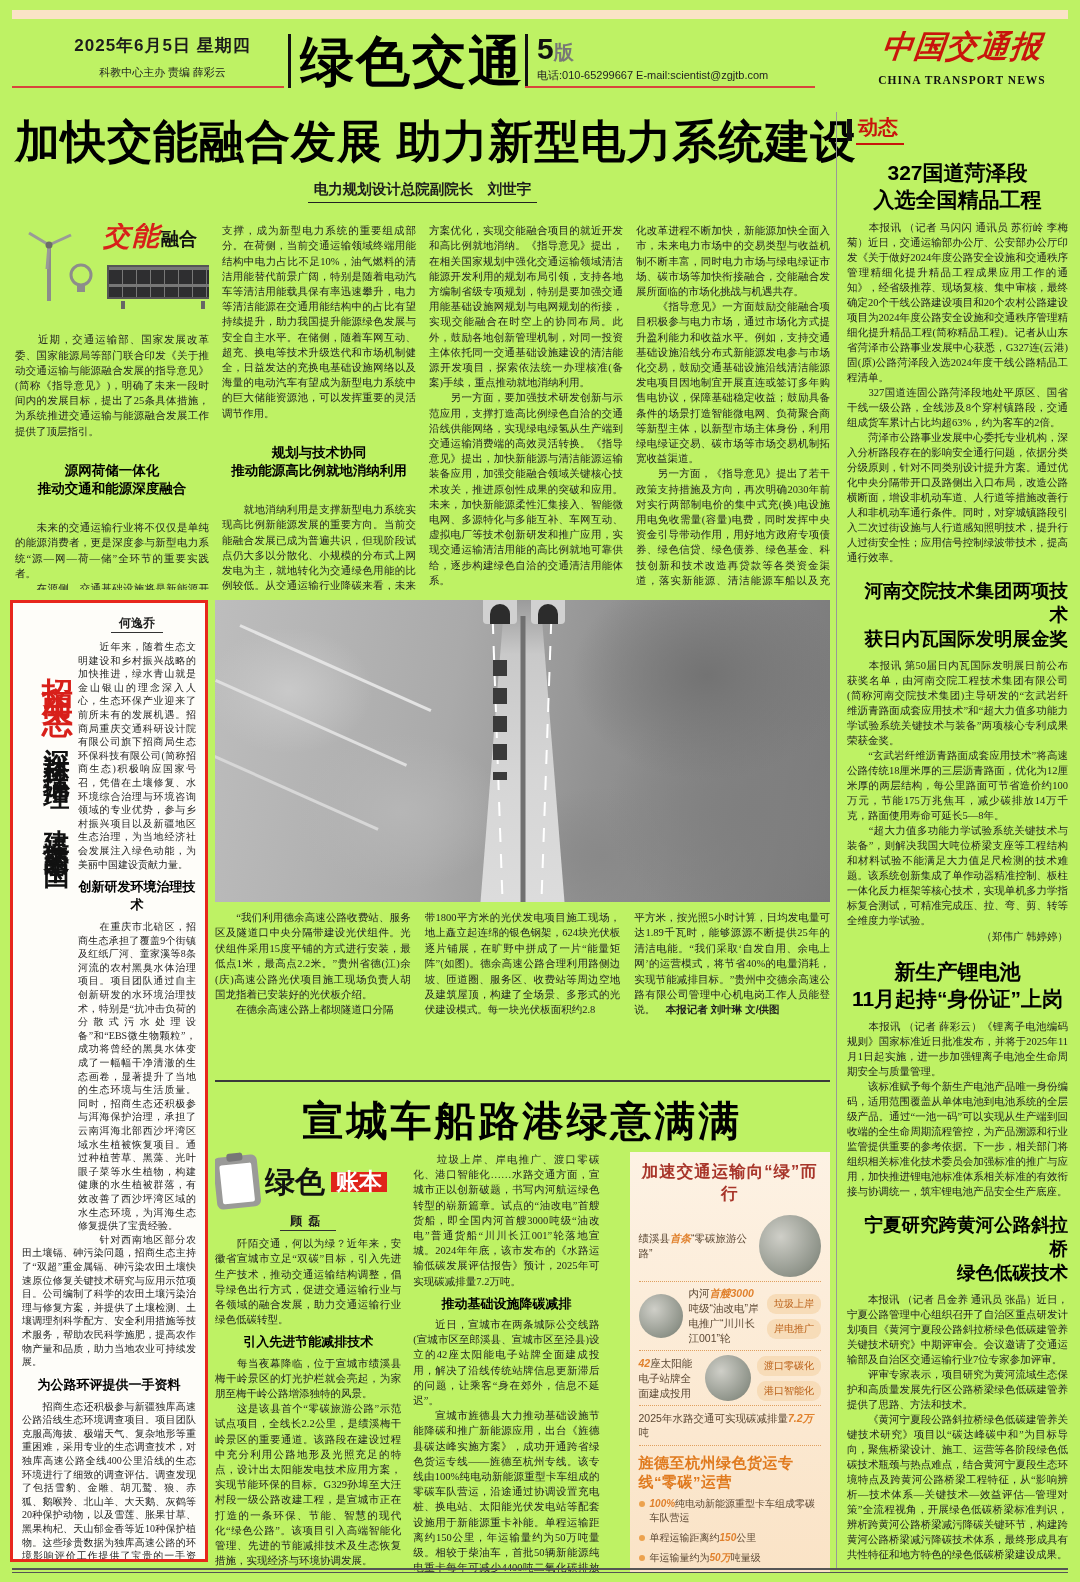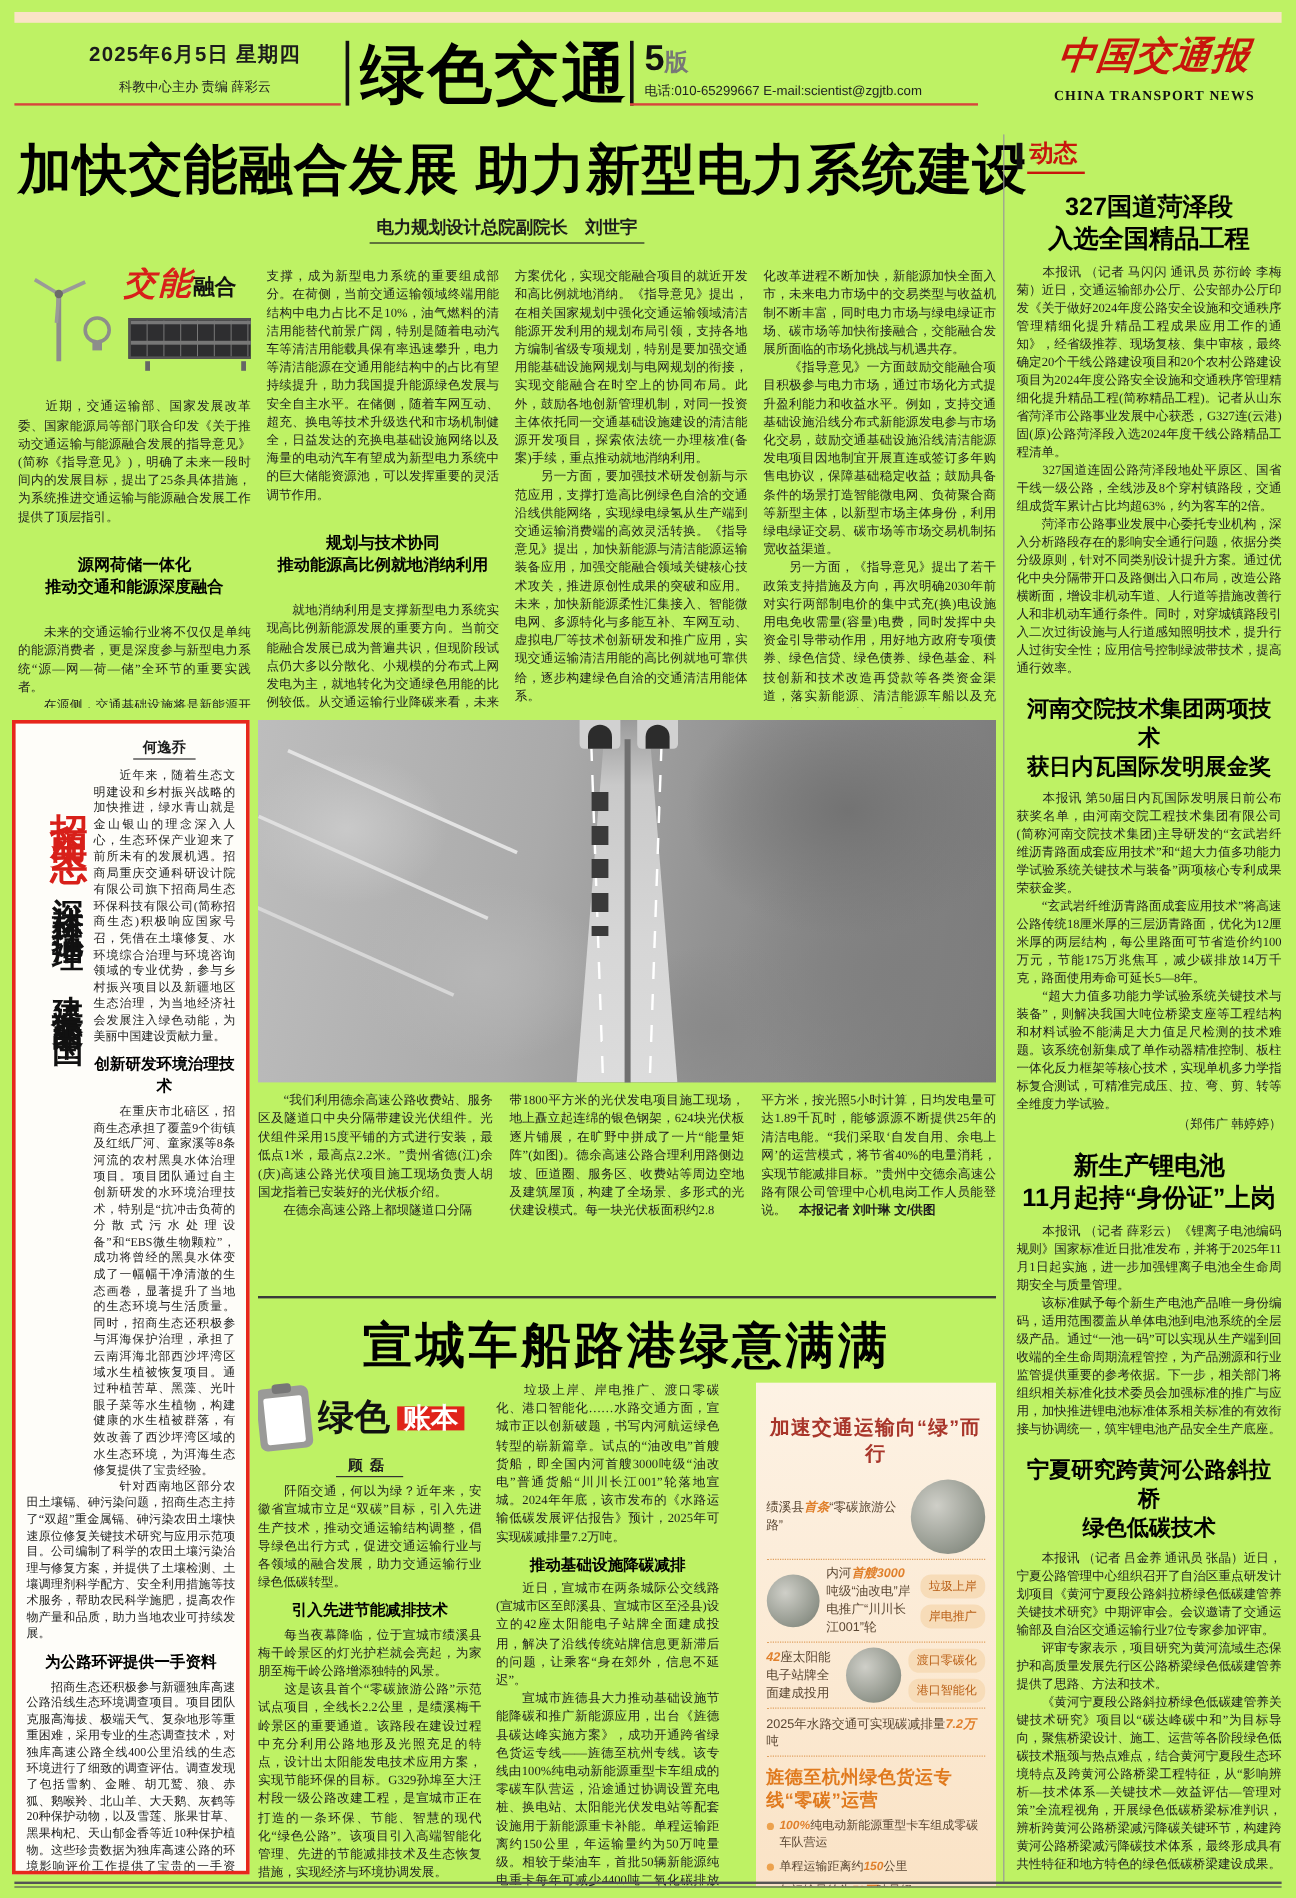--- a/index.html
+++ b/index.html
@@ -86,21 +86,21 @@
   .ledger { display:flex; align-items:center; gap:6px; margin:4px 0 6px; }
   .clip-ic { width:44px; height:52px; background:#9a9a98; border-radius:6px; position:relative; transform:rotate(-6deg); }
   .clip-ic:before { content:""; position:absolute; left:6px; top:8px; right:6px; bottom:5px; background:#fff; border-radius:2px; }
   .clip-ic:after { content:""; position:absolute; left:14px; top:-3px; width:16px; height:8px; background:#777; border-radius:3px; }
   .ledger .lb { font-family:"Liberation Sans",sans-serif; font-weight:700; font-size:30px; color:#111; }
   .ledger .lr { font-family:"Liberation Sans",sans-serif; font-weight:900; font-size:23px; color:#fff; background:#e0231a; padding:2px 5px; }
   .ledger-author { text-align:center; font-size:12px; font-weight:bold; margin-bottom:7px; }
   .ledger-author span { border-bottom:1px solid #333; padding:0 10px 2px; letter-spacing:6px; }
 
   
-  .info { width:211px; height:420px; background:linear-gradient(180deg,#fdf2e4 0%,#fae3c6 100%); padding:27px 9px 6px; overflow:hidden; font-family:"Liberation Sans",sans-serif;margin-left:18px; }
+  .info { width:211px; height:420px; background:linear-gradient(180deg,#fdf2e4 0%,#fae3c6 100%); padding:9px 9px 6px; overflow:hidden; font-family:"Liberation Sans",sans-serif;margin-left:18px; }
   .info-title { text-align:center; font-weight:900; font-size:16.5px; color:#a8352a; letter-spacing:1px; margin-bottom:6px; }
   .inf-row { display:flex; align-items:center; gap:6px; padding:4px 0; border-bottom:1px dotted #dfa05f; }
   .inf-txt { font-size:10.5px; line-height:15px; color:#5a4632; }
   .hl { color:#e0812d; font-weight:bold; font-style:italic; }
   .circ { border-radius:50%; background:radial-gradient(circle at 35% 35%, #cfcfc8, #8f948a 70%, #6f7468); flex:none; }
   .c1{ width:62px; height:62px; } .c2{ width:44px; height:44px; } .c3{ width:46px; height:46px; }
   .pill-stack { display:flex; flex-direction:column; gap:5px; flex:none;align-items:center; }
   .pill { background:#f7dcb8; color:#b95f16; font-size:10px; padding:3px 7px; border-radius:9px; white-space:nowrap; }
   .stat { font-size:10.5px; color:#5a4632; padding:6px 0 5px; border-bottom:1px dotted #dfa05f; }
   .freight-title { font-weight:900; font-size:15px; color:#e07a1e; letter-spacing:0.5px; margin:8px 0 5px; }
@@ -109,21 +109,21 @@
 
   
   .v-div { position:absolute; left:836px; top:112px; width:1px; height:1456px; background:#999; }
   .sidebar { position:absolute; left:847px; top:114px; width:221px; height:1450px; overflow:hidden; }
   .dt-label { display:flex; align-items:center; margin-bottom:14px; }
   .dt-bar { width:5px; height:22px; background:#111; margin-right:4px; }
   .dt-txt { font-family:"Liberation Sans",sans-serif; font-weight:900; font-size:20px; color:#c8150c; border-bottom:2px solid #c8150c; padding:0 6px 2px 2px; }
   .sb-art { margin-bottom:14px; }
   .sb-hl { font-family:"Liberation Sans",sans-serif; font-weight:900; text-align:center; color:#000; margin-bottom:7px; }
   .sb-hl.big { font-size:21px; line-height:27px; }
-  .sb-hl.med { font-size:18.5px; line-height:24px; }
+  .sb-hl.med { font-size:18.5px; line-height:24px;text-align:right; }
   .sb-body { font-size:10.5px; line-height:15px; text-align:justify; white-space:pre-line; color:#1e1e1e; }
   .sb-sig { font-size:10.5px; text-align:right; color:#1e1e1e; margin-top:2px; }
   .bottom-rule { position:absolute; left:12px; top:1568px; width:1056px; height:5px; border-top:2px solid #555; border-bottom:1px solid #555; }
 
   
   .wt { position:absolute; left:6px; top:4px; }
 </style>
 </head>
 <body>
 

